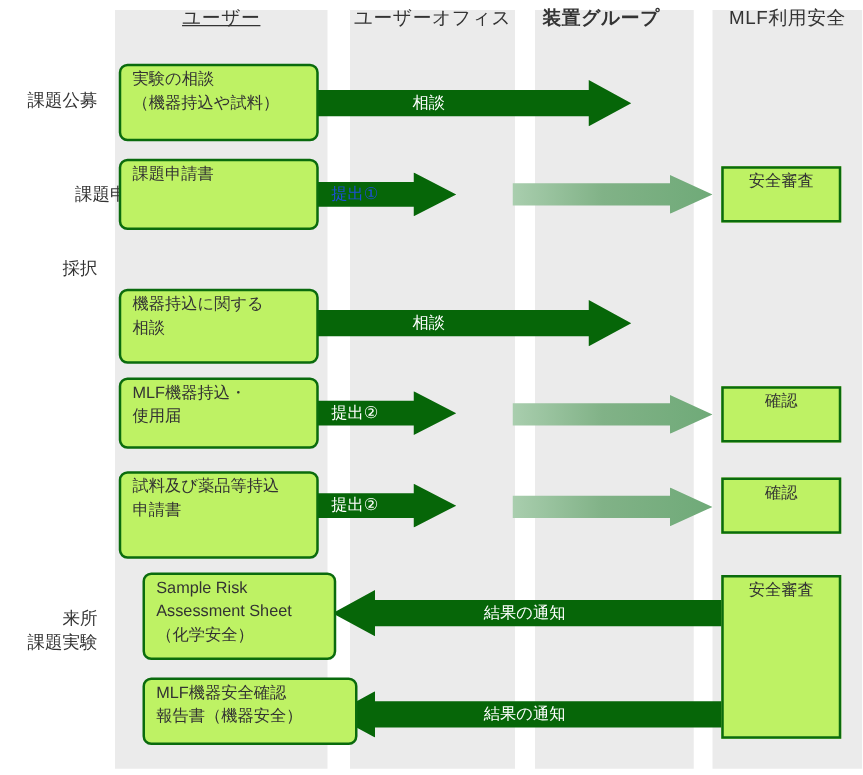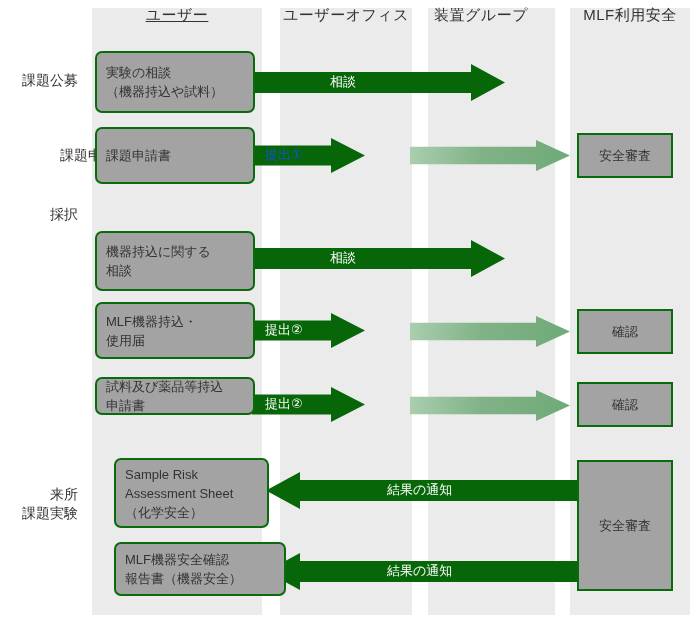--- a/index.html
+++ b/index.html
@@ -42,24 +42,24 @@
     font-size: 14px;
     color: #333333;
     line-height: 19px;
     white-space: nowrap;
   }
 
   
   .box {
     position: absolute;
     box-sizing: border-box;
-    background: #a3a3a3;
+    background: #bef264;
     border: 2px solid #0a6b0d;
     display: flex;
-    align-items: center;
+    align-items: flex-start;
     font-size: 13px;
     color: #333333;
     line-height: 19px;
     z-index: 3;
   }
   .box.rounded { border-radius: 7px; }
   .box.pad-left { padding-left: 9px; justify-content: flex-start; text-align: left; }
   .box.centered { justify-content: center; text-align: center; }
   .box .box-text { display: block; white-space: pre-line; }
 
@@ -84,21 +84,21 @@
 <div id="diagram">
   <div id="lanes-container">
       <div class="lane" style="left: 92px; width: 170px; background: rgb(235, 235, 235);"></div>
       <div class="lane" style="left: 280px; width: 132px; background: rgb(235, 235, 235);"></div>
       <div class="lane" style="left: 428px; width: 127px; background: rgb(235, 235, 235);"></div>
       <div class="lane" style="left: 570px; width: 120px; background: rgb(235, 235, 235);"></div>
     </div>
   <div id="lane-headers">
       <div class="lane-header" style="left: 92px; width: 170px; text-decoration: underline;">ユーザー</div>
       <div class="lane-header" style="left: 280px; width: 132px;">ユーザーオフィス</div>
-      <div class="lane-header" style="left: 428px; width: 106px;">装置グループ</div>
+      <div class="lane-header" style="left: 428px; width: 106px; font-weight: bold;">装置グループ</div>
       <div class="lane-header" style="left: 570px; width: 120px;">MLF利用安全</div>
     </div>
   <div id="stage-labels">
       <div class="stage-label-inner" style="top: 71px; left: 0px; width: 78px; white-space: pre-line;">課題公募</div>
       <div class="stage-label-inner" style="top: 146px; left: 0px; width: 78px; white-space: pre-line; margin-left: 38px;">課題申請</div>
       <div class="stage-label-inner" style="top: 205px; left: 0px; width: 78px; white-space: pre-line;">採択</div>
       <div class="stage-label-inner" style="top: 485px; left: 0px; width: 78px; white-space: pre-line;">来所
 課題実験</div>
     </div>
   <div id="arrows-container">
@@ -189,21 +189,21 @@
         <span class="box-text">機器持込に関する
 相談</span>
       </div>
       <div class="box rounded pad-left" style="left: 95px; top: 302px; width: 160px; height: 57px; border-color: rgb(10, 107, 13);">
         <span class="box-text">MLF機器持込・
 使用届</span>
       </div>
       <div class="box centered" style="left: 577px; top: 309px; width: 96px; height: 45px; border-color: rgb(10, 107, 13);">
         <span class="box-text">確認</span>
       </div>
-      <div class="box rounded pad-left" style="left: 95px; top: 377px; width: 160px; height: 38px; border-color: rgb(10, 107, 13);">
+      <div class="box rounded pad-left" style="left: 95px; top: 377px; width: 160px; height: 70px; border-color: rgb(10, 107, 13);">
         <span class="box-text">試料及び薬品等持込
 申請書</span>
       </div>
       <div class="box centered" style="left: 577px; top: 382px; width: 96px; height: 45px; border-color: rgb(10, 107, 13);">
         <span class="box-text">確認</span>
       </div>
       <div class="box rounded pad-left" style="left: 114px; top: 458px; width: 155px; height: 70px; border-color: rgb(10, 107, 13);">
         <span class="box-text">Sample Risk
 Assessment Sheet
 （化学安全）</span>

